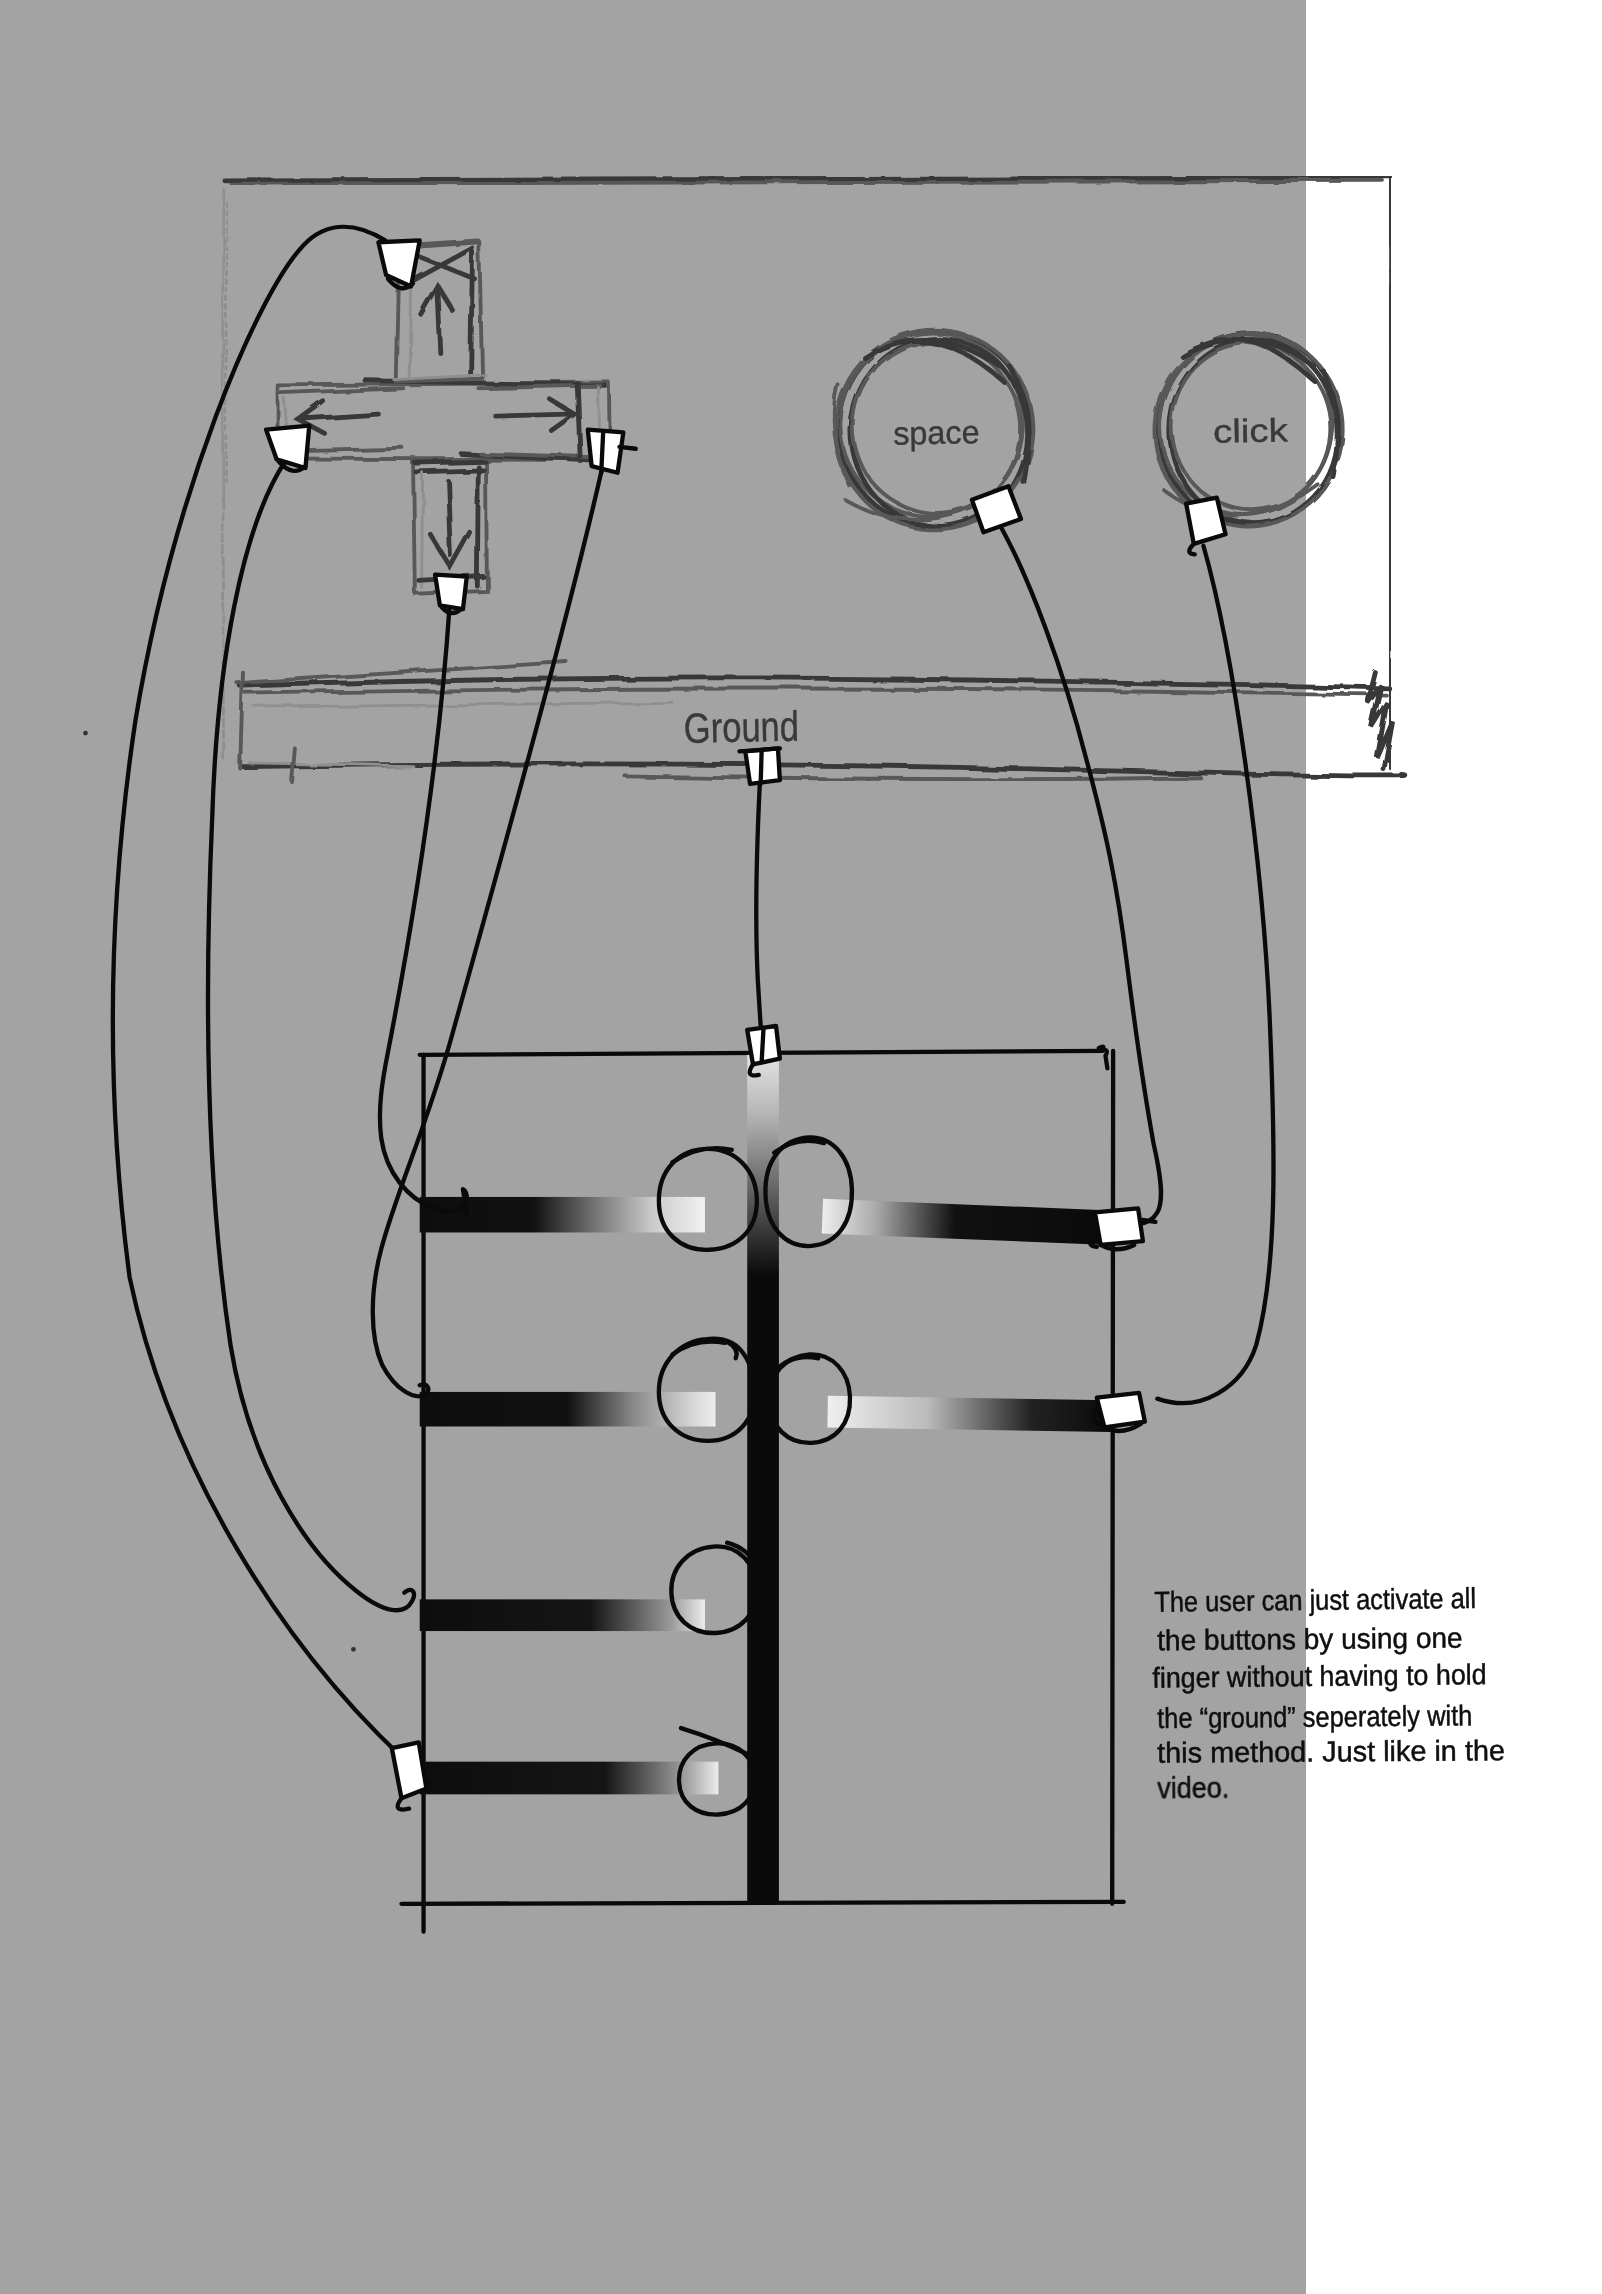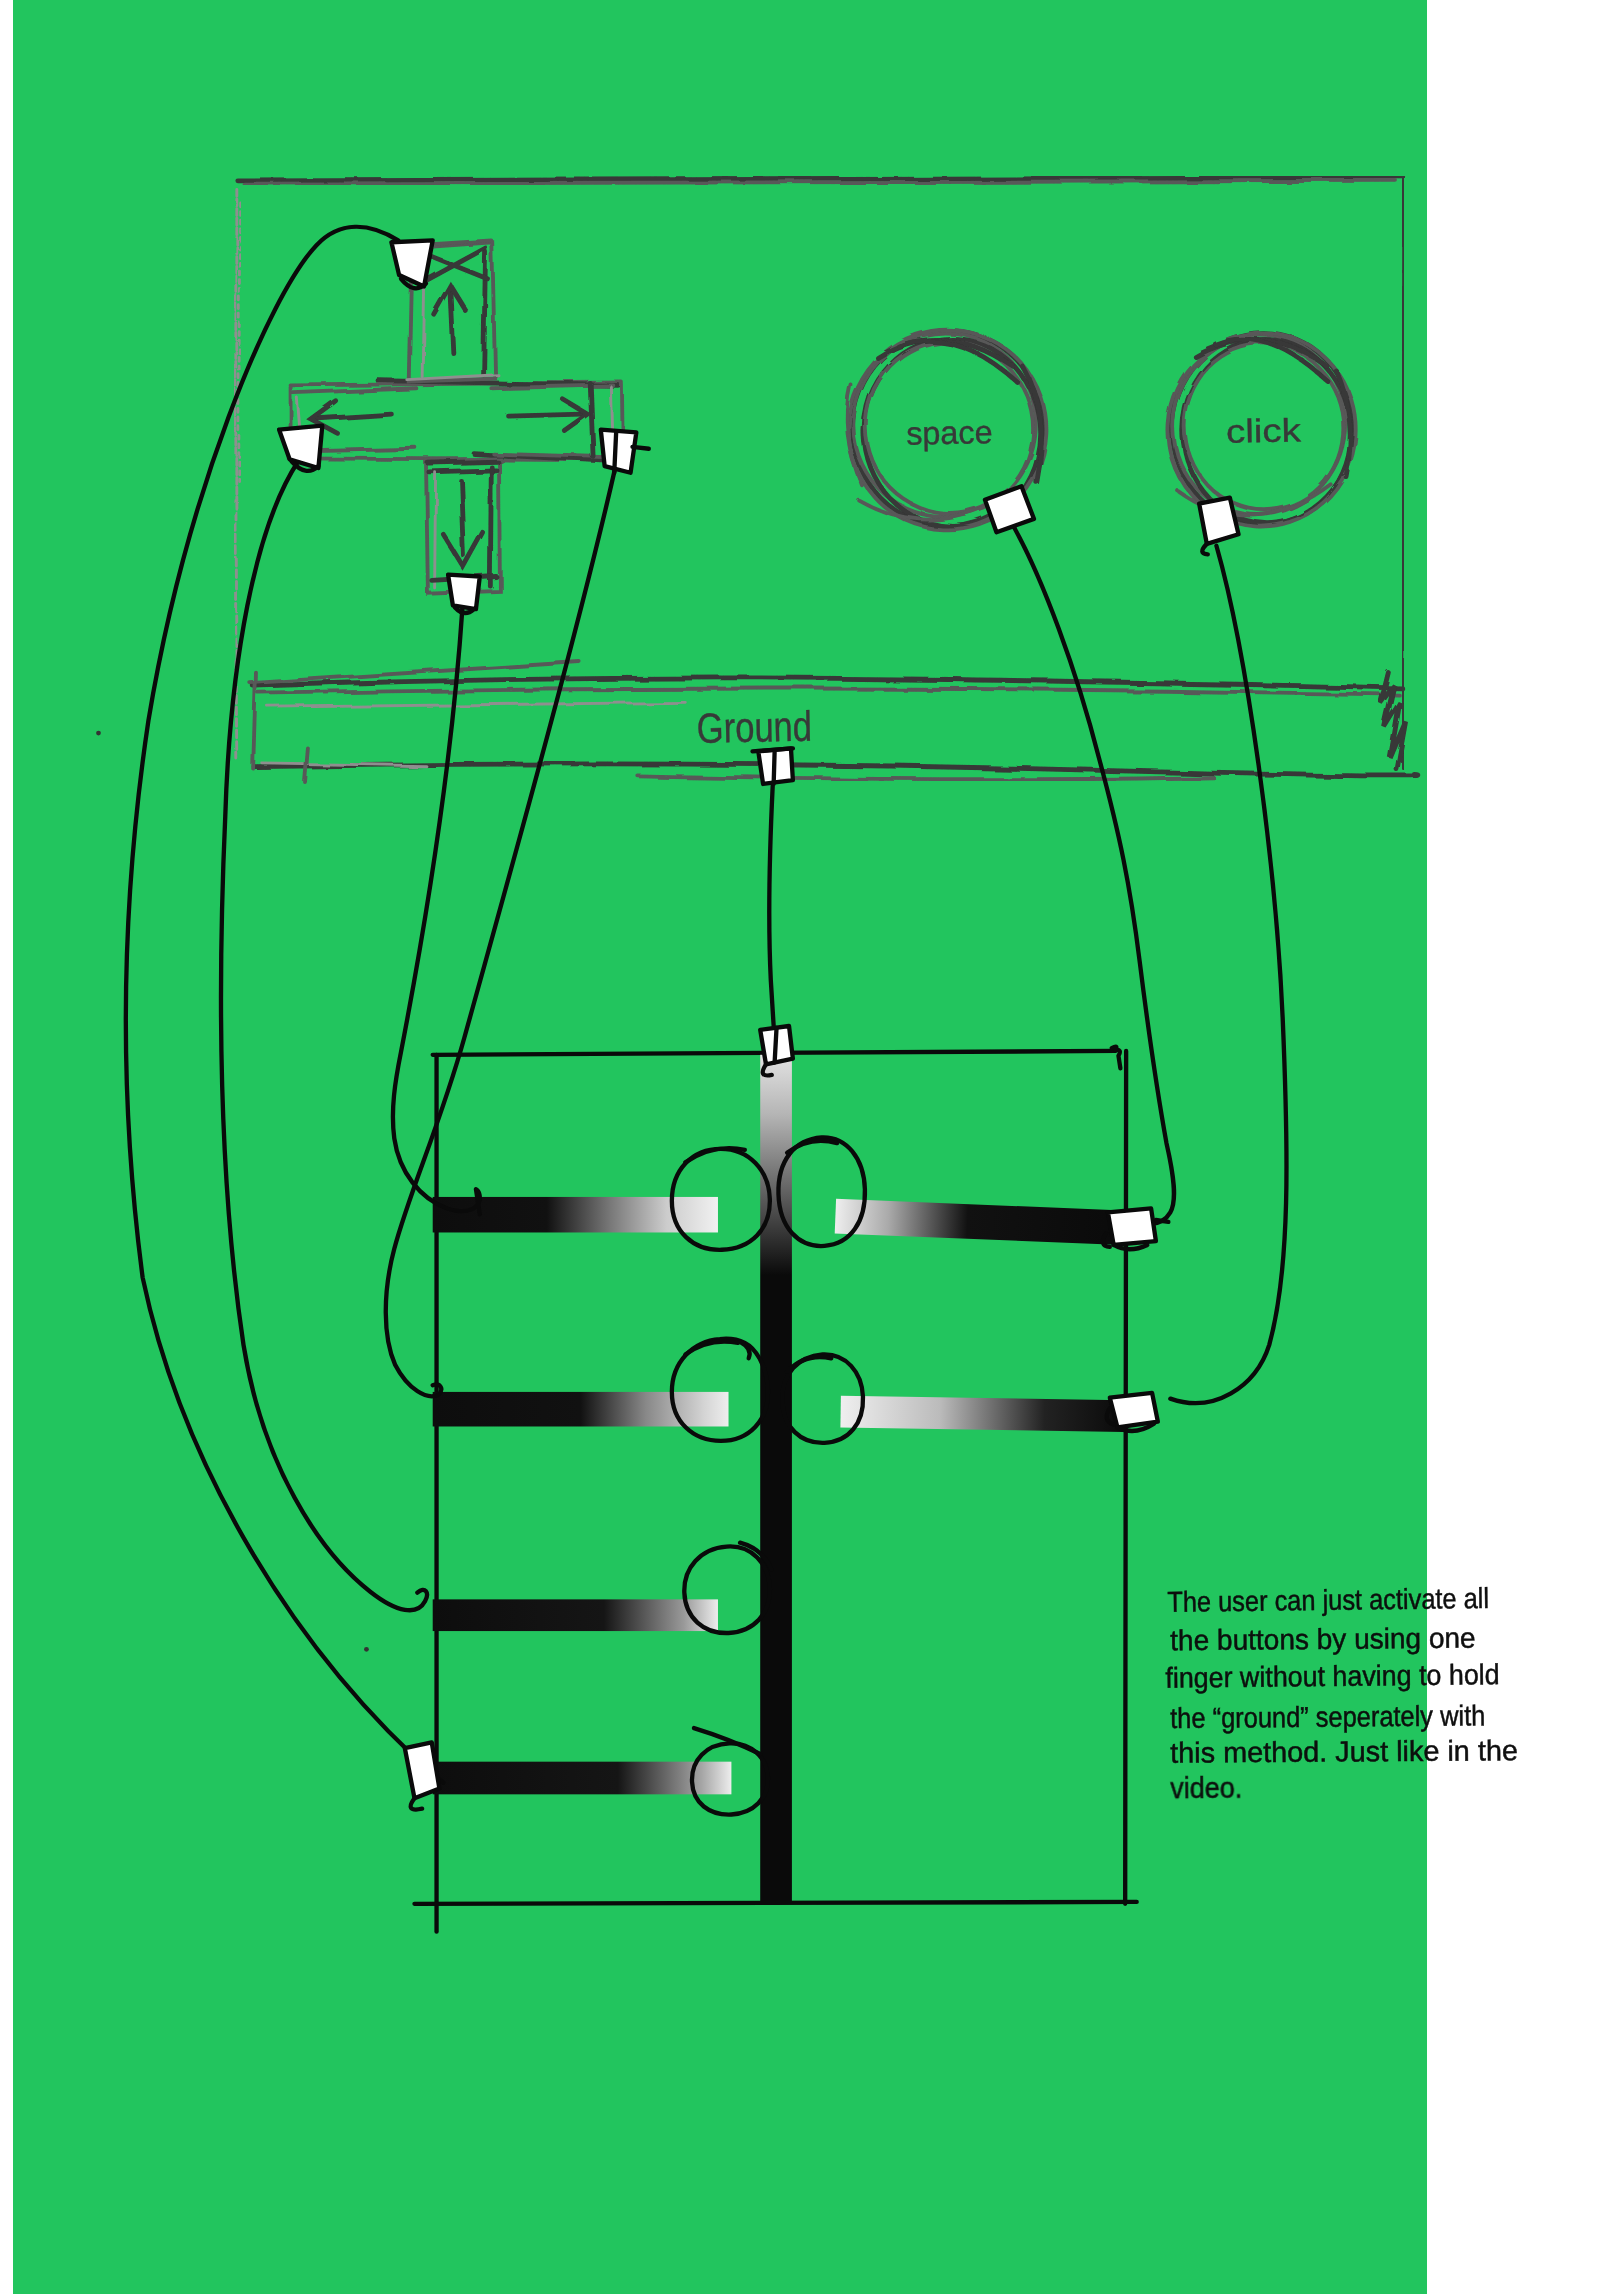--- a/index.html
+++ b/index.html
@@ -1,16 +1,16 @@
 <!DOCTYPE html>
 <html><head>
 <meta charset="utf-8">
 <style>
 html,body{margin:0;padding:0;background:#ffffff;}
-#page{width:1414px;height:2294px;position:relative;background:#22c55e;font-family:"Liberation Sans",sans-serif;margin-left:13px;}
+#page{width:1306px;height:2294px;position:relative;background:#a3a3a3;font-family:"Liberation Sans",sans-serif;}
 svg{position:absolute;left:0;top:0;}
 .ink{stroke:#0a0a0a;stroke-width:4.5;fill:none;stroke-linecap:round;stroke-linejoin:round;}
 .p1{stroke:#373737;stroke-width:5;fill:none;stroke-linecap:round;}
 .p2{stroke:#585858;stroke-width:4;fill:none;stroke-linecap:round;}
 .p3{stroke:#8f8f8f;stroke-width:3;fill:none;stroke-linecap:round;}
 .hw{font-family:"Liberation Sans",sans-serif;fill:#0d0d0d;stroke:#0d0d0d;stroke-width:0.5;}
 .pw{font-family:"Liberation Sans",sans-serif;fill:#383838;stroke:#383838;stroke-width:0.4;}
 </style>
 </head>
 <body>

